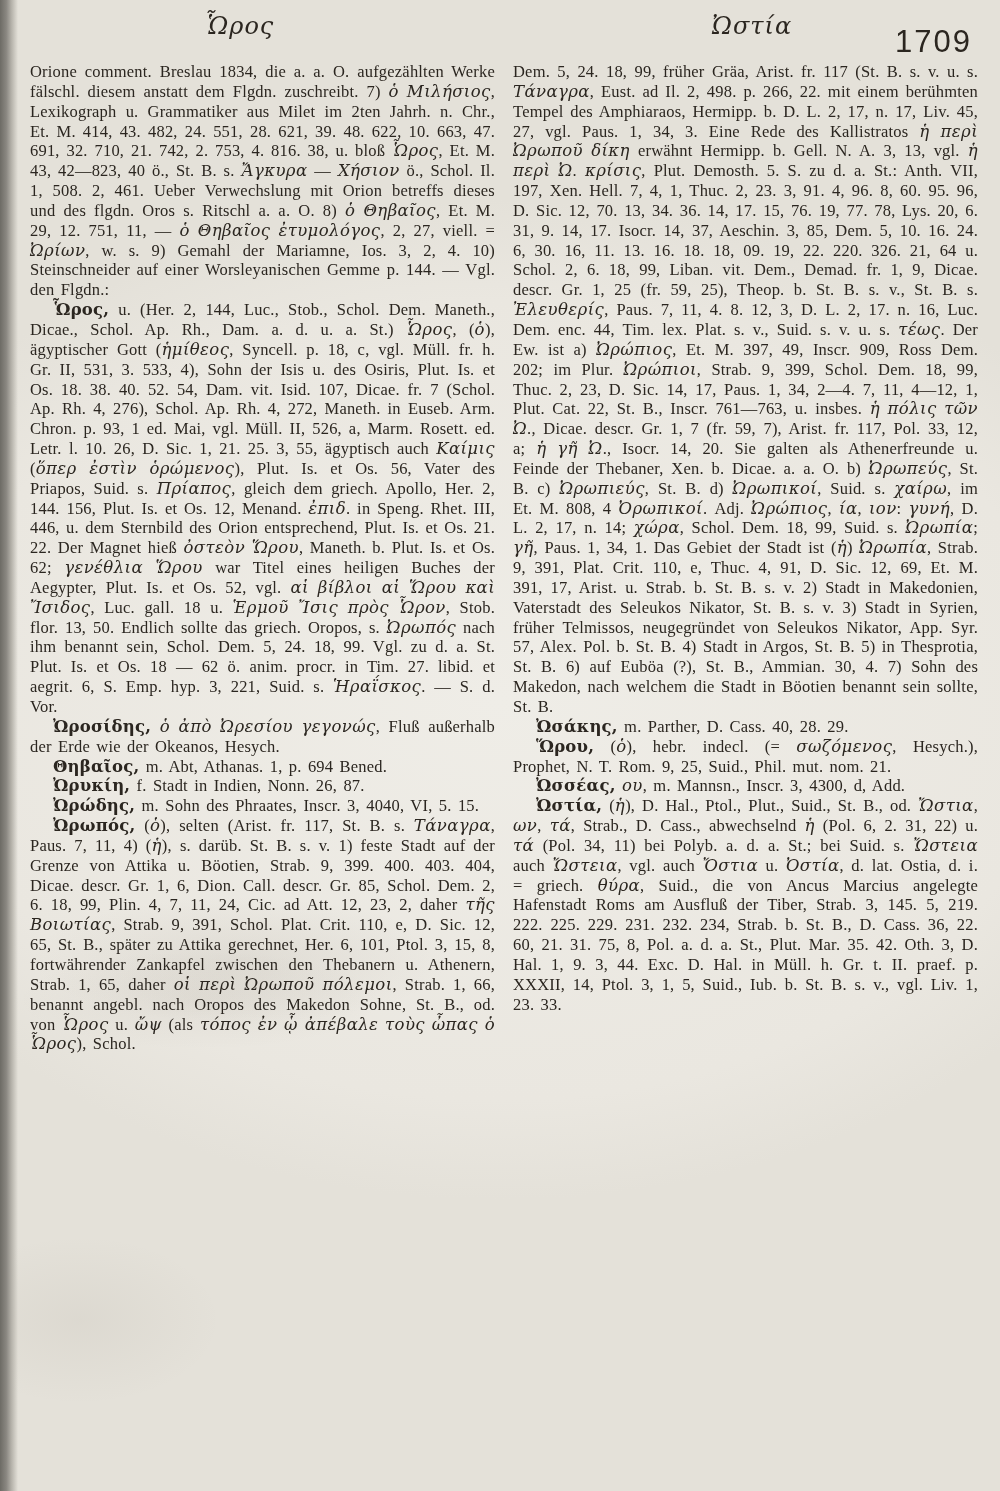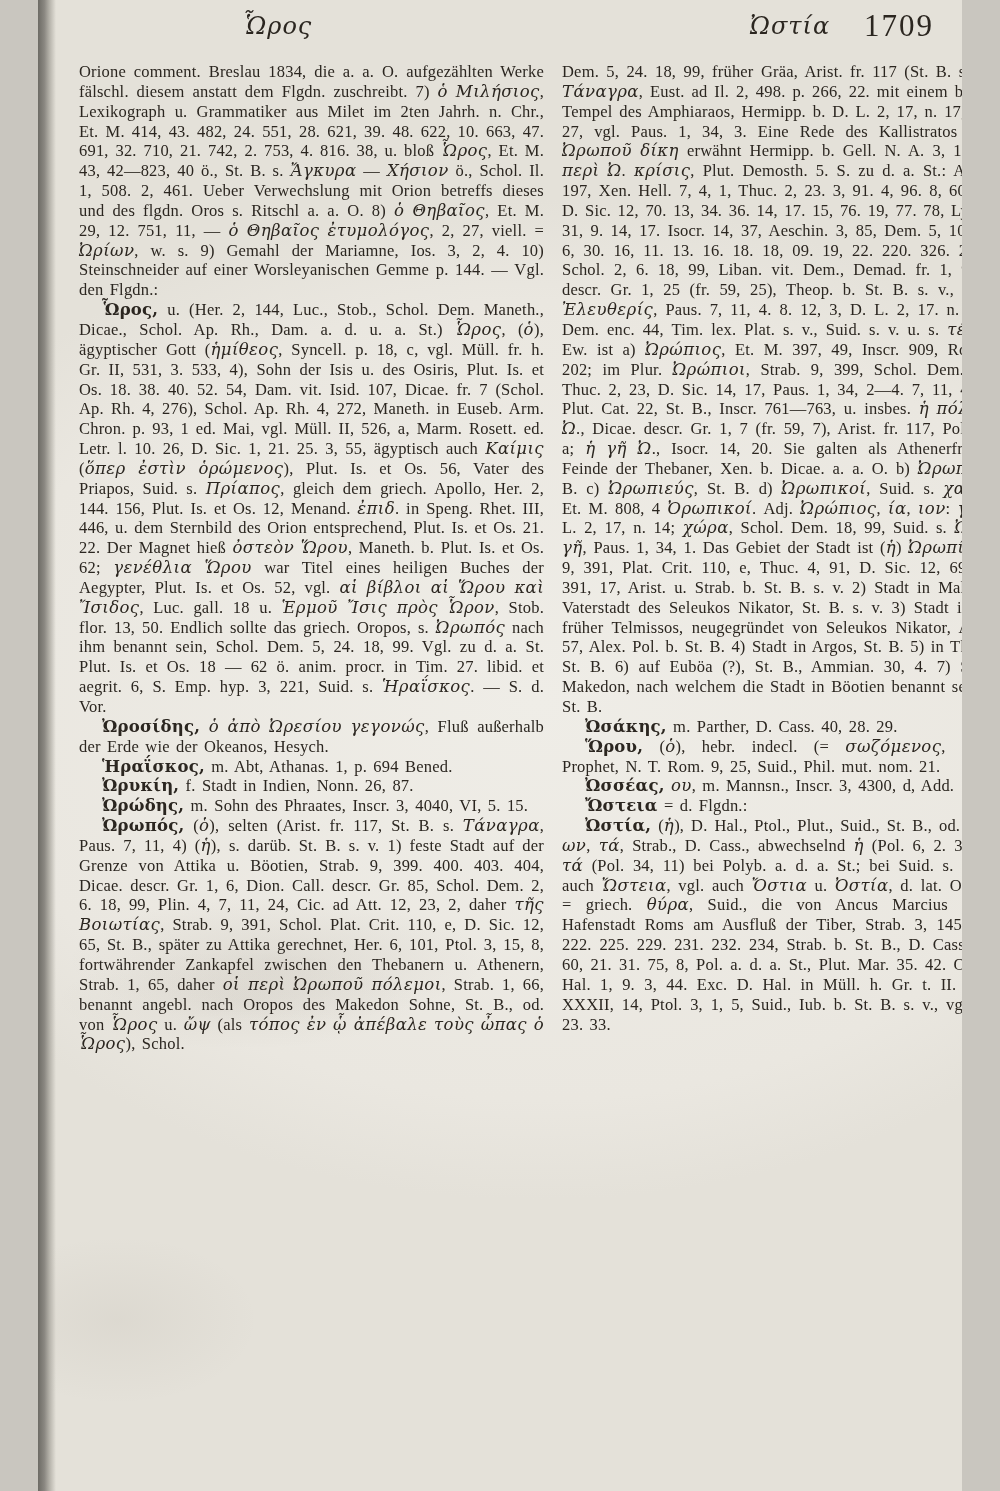--- a/index.html
+++ b/index.html
@@ -1,18 +1,18 @@
 <!DOCTYPE html>
 <html><head>
 <meta charset="utf-8">
 <style>
   html,body{margin:0;padding:0;background:#c9c6bf;}
   #page{
     position:relative;
-    width:924px;height:1491px;
+    width:1000px;height:1491px;
     margin:0 auto;
     background:
       radial-gradient(ellipse 300px 90px at 240px 960px, rgba(120,110,95,.10), rgba(0,0,0,0) 70%),
       radial-gradient(ellipse 260px 70px at 200px 1000px, rgba(120,110,95,.08), rgba(0,0,0,0) 70%),
       radial-gradient(ellipse 200px 120px at 80px 1320px, rgba(120,110,95,.07), rgba(0,0,0,0) 70%),
       radial-gradient(ellipse 700px 500px at 500px 700px, #efede7, #eae7e0 80%, #e4e1d9);
     overflow:hidden;
     font-family:"Liberation Serif","DejaVu Serif",serif;
     color:#2b2620;
   }
@@ -22,26 +22,26 @@
   }
   .running-head{
     position:absolute;top:12px;
     font-size:24px;font-style:italic;
     font-family:"DejaVu Serif",serif;
     letter-spacing:1px;
   }
   #head-left{left:205px;}
   #head-right{left:712px;font-style:italic;}
   .page-number{
-    position:absolute;top:8px;right:28px;
+    position:absolute;top:24px;right:28px;
     font-size:31px;letter-spacing:2px;
-    font-family:Liberation Serif, serif;
+    font-family:Liberation Sans, sans-serif;
   }
   .columns{
-    position:absolute;left:41px;top:62px;
+    position:absolute;left:30px;top:62px;
     width:948px;
     display:flex;gap:18px;
   }
   .col{
     width:465px;
     text-align:justify;
     font-size:16.5px;
     line-height:19.85px;
     word-spacing:2px;
     letter-spacing:.2px;
@@ -61,27 +61,26 @@
 
   <div class="running-head" id="head-right">Ὠστία</div>
 
   <div class="page-number">1709</div>
 
   <div class="columns">
     <div class="col">
         <p class="entry cont">Orione comment. Breslau 1834, die a. a. O. aufgezählten Werke fälschl. diesem anstatt dem Flgdn. zuschreibt. 7) <i class="gk">ὁ</i> <i class="gk">Μιλήσιος</i>, Lexikograph u. Grammatiker aus Milet im 2ten Jahrh. n. Chr., Et. M. 414, 43. 482, 24. 551, 28. 621, 39. 48. 622, 10. 663, 47. 691, 32. 710, 21. 742, 2. 753, 4. 816. 38, u. bloß <i class="gk">Ὧρος</i>, Et. M. 43, 42—823, 40 ö., St. B. s. <i class="gk">Ἄγκυρα</i> — <i class="gk">Χήσιον</i> ö., Schol. Il. 1, 508. 2, 461. Ueber Verwechslung mit Orion betreffs dieses und des flgdn. Oros s. Ritschl a. a. O. 8) <i class="gk">ὁ</i> <i class="gk">Θηβαῖος</i>, Et. M. 29, 12. 751, 11, — <i class="gk">ὁ</i> <i class="gk">Θηβαῖος</i> <i class="gk">ἐτυμολόγος</i>, 2, 27, viell. = <i class="gk">Ὠρίων</i>, w. s. 9) Gemahl der Mariamne, Ios. 3, 2, 4. 10) Steinschneider auf einer Worsleyanischen Gemme p. 144. — Vgl. den Flgdn.:</p>
         <p class="entry"><b class="hw">Ὧρος,</b> u. (Her. 2, 144, Luc., Stob., Schol. Dem. Maneth., Dicae., Schol. Ap. Rh., Dam. a. d. u. a. St.) <i class="gk">Ὧρος</i>, (<i class="gk">ὁ</i>), ägyptischer Gott (<i class="gk">ἡμίθεος</i>, Syncell. p. 18, c, vgl. Müll. fr. h. Gr. II, 531, 3. 533, 4), Sohn der Isis u. des Osiris, Plut. Is. et Os. 18. 38. 40. 52. 54, Dam. vit. Isid. 107, Dicae. fr. 7 (Schol. Ap. Rh. 4, 276), Schol. Ap. Rh. 4, 272, Maneth. in Euseb. Arm. Chron. p. 93, 1 ed. Mai, vgl. Müll. II, 526, a, Marm. Rosett. ed. Letr. l. 10. 26, D. Sic. 1, 21. 25. 3, 55, ägyptisch auch <i class="gk">Καίμις</i> (<i class="gk">ὅπερ</i> <i class="gk">ἐστὶν</i> <i class="gk">ὁρώμενος</i>), Plut. Is. et Os. 56, Vater des Priapos, Suid. s. <i class="gk">Πρίαπος</i>, gleich dem griech. Apollo, Her. 2, 144. 156, Plut. Is. et Os. 12, Menand. <i class="gk">ἐπιδ</i>. in Speng. Rhet. III, 446, u. dem Sternbild des Orion entsprechend, Plut. Is. et Os. 21. 22. Der Magnet hieß <i class="gk">ὀστεὸν</i> <i class="gk">Ὥρου</i>, Maneth. b. Plut. Is. et Os. 62; <i class="gk">γενέθλια</i> <i class="gk">Ὥρου</i> war Titel eines heiligen Buches der Aegypter, Plut. Is. et Os. 52, vgl. <i class="gk">αἱ</i> <i class="gk">βίβλοι</i> <i class="gk">αἱ</i> <i class="gk">Ὥρου</i> <i class="gk">καὶ</i> <i class="gk">Ἴσιδος</i>, Luc. gall. 18 u. <i class="gk">Ἑρμοῦ</i> <i class="gk">Ἴσις</i> <i class="gk">πρὸς</i> <i class="gk">Ὧρον</i>, Stob. flor. 13, 50. Endlich sollte das griech. Oropos, s. <i class="gk">Ὠρωπός</i> nach ihm benannt sein, Schol. Dem. 5, 24. 18, 99. Vgl. zu d. a. St. Plut. Is. et Os. 18 — 62 ö. anim. procr. in Tim. 27. libid. et aegrit. 6, S. Emp. hyp. 3, 221, Suid. s. <i class="gk">Ἡραΐσκος</i>. — S. d. Vor.</p>
         <p class="entry"><b class="hw">Ὠροσίδης,</b> <i class="gk">ὁ</i> <i class="gk">ἀπὸ</i> <i class="gk">Ὠρεσίου</i> <i class="gk">γεγονώς</i>, Fluß außerhalb der Erde wie der Okeanos, Hesych.</p>
-        <p class="entry"><b class="hw">Ἡραΐσκος,</b> m. Abt, Athanas. 1, p. 694 Bened.</p>
+        <p class="entry"><b class="hw">Θηβαῖος,</b> m. Abt, Athanas. 1, p. 694 Bened.</p>
         <p class="entry"><b class="hw">Ὠρυκίη,</b> f. Stadt in Indien, Nonn. 26, 87.</p>
         <p class="entry"><b class="hw">Ὠρώδης,</b> m. Sohn des Phraates, Inscr. 3, 4040, VI, 5. 15.</p>
         <p class="entry"><b class="hw">Ὠρωπός,</b> (<i class="gk">ὁ</i>), selten (Arist. fr. 117, St. B. s. <i class="gk">Τάναγρα</i>, Paus. 7, 11, 4) (<i class="gk">ἡ</i>), s. darüb. St. B. s. v. 1) feste Stadt auf der Grenze von Attika u. Böotien, Strab. 9, 399. 400. 403. 404, Dicae. descr. Gr. 1, 6, Dion. Call. descr. Gr. 85, Schol. Dem. 2, 6. 18, 99, Plin. 4, 7, 11, 24, Cic. ad Att. 12, 23, 2, daher <i class="gk">τῆς</i> <i class="gk">Βοιωτίας</i>, Strab. 9, 391, Schol. Plat. Crit. 110, e, D. Sic. 12, 65, St. B., später zu Attika gerechnet, Her. 6, 101, Ptol. 3, 15, 8, fortwährender Zankapfel zwischen den Thebanern u. Athenern, Strab. 1, 65, daher <i class="gk">οἱ</i> <i class="gk">περὶ</i> <i class="gk">Ὠρωποῦ</i> <i class="gk">πόλεμοι</i>, Strab. 1, 66, benannt angebl. nach Oropos des Makedon Sohne, St. B., od. von <i class="gk">Ὧρος</i> u. <i class="gk">ὤψ</i> (als <i class="gk">τόπος</i> <i class="gk">ἐν</i> <i class="gk">ᾧ</i> <i class="gk">ἀπέβαλε</i> <i class="gk">τοὺς</i> <i class="gk">ὦπας</i> <i class="gk">ὁ</i> <i class="gk">Ὧρος</i>), Schol.</p>
       </div>
     <div class="col">
         <p class="entry cont">Dem. 5, 24. 18, 99, früher Gräa, Arist. fr. 117 (St. B. s. v. u. s. <i class="gk">Τάναγρα</i>, Eust. ad Il. 2, 498. p. 266, 22. mit einem berühmten Tempel des Amphiaraos, Hermipp. b. D. L. 2, 17, n. 17, Liv. 45, 27, vgl. Paus. 1, 34, 3. Eine Rede des Kallistratos <i class="gk">ἡ</i> <i class="gk">περὶ</i> <i class="gk">Ὠρωποῦ</i> <i class="gk">δίκη</i> erwähnt Hermipp. b. Gell. N. A. 3, 13, vgl. <i class="gk">ἡ</i> <i class="gk">περὶ</i> <i class="gk">Ὠ</i>. <i class="gk">κρίσις</i>, Plut. Demosth. 5. S. zu d. a. St.: Anth. VII, 197, Xen. Hell. 7, 4, 1, Thuc. 2, 23. 3, 91. 4, 96. 8, 60. 95. 96, D. Sic. 12, 70. 13, 34. 36. 14, 17. 15, 76. 19, 77. 78, Lys. 20, 6. 31, 9. 14, 17. Isocr. 14, 37, Aeschin. 3, 85, Dem. 5, 10. 16. 24. 6, 30. 16, 11. 13. 16. 18. 18, 09. 19, 22. 220. 326. 21, 64 u. Schol. 2, 6. 18, 99, Liban. vit. Dem., Demad. fr. 1, 9, Dicae. descr. Gr. 1, 25 (fr. 59, 25), Theop. b. St. B. s. v., St. B. s. <i class="gk">Ἐλευθερίς</i>, Paus. 7, 11, 4. 8. 12, 3, D. L. 2, 17. n. 16, Luc. Dem. enc. 44, Tim. lex. Plat. s. v., Suid. s. v. u. s. <i class="gk">τέως</i>. Der Ew. ist a) <i class="gk">Ὠρώπιος</i>, Et. M. 397, 49, Inscr. 909, Ross Dem. 202; im Plur. <i class="gk">Ὠρώπιοι</i>, Strab. 9, 399, Schol. Dem. 18, 99, Thuc. 2, 23, D. Sic. 14, 17, Paus. 1, 34, 2—4. 7, 11, 4—12, 1, Plut. Cat. 22, St. B., Inscr. 761—763, u. insbes. <i class="gk">ἡ</i> <i class="gk">πόλις</i> <i class="gk">τῶν</i> <i class="gk">Ὠ</i>., Dicae. descr. Gr. 1, 7 (fr. 59, 7), Arist. fr. 117, Pol. 33, 12, a; <i class="gk">ἡ</i> <i class="gk">γῆ</i> <i class="gk">Ὠ</i>., Isocr. 14, 20. Sie galten als Athenerfreunde u. Feinde der Thebaner, Xen. b. Dicae. a. a. O. b) <i class="gk">Ὠρωπεύς</i>, St. B. c) <i class="gk">Ὠρωπιεύς</i>, St. B. d) <i class="gk">Ὠρωπικοί</i>, Suid. s. <i class="gk">χαίρω</i>, im Et. M. 808, 4 <i class="gk">Ὀρωπικοί</i>. Adj. <i class="gk">Ὠρώπιος</i>, <i class="gk">ία</i>, <i class="gk">ιον</i>: <i class="gk">γυνή</i>, D. L. 2, 17, n. 14; <i class="gk">χώρα</i>, Schol. Dem. 18, 99, Suid. s. <i class="gk">Ὠρωπία</i>; <i class="gk">γῆ</i>, Paus. 1, 34, 1. Das Gebiet der Stadt ist (<i class="gk">ἡ</i>) <i class="gk">Ὠρωπία</i>, Strab. 9, 391, Plat. Crit. 110, e, Thuc. 4, 91, D. Sic. 12, 69, Et. M. 391, 17, Arist. u. Strab. b. St. B. s. v. 2) Stadt in Makedonien, Vaterstadt des Seleukos Nikator, St. B. s. v. 3) Stadt in Syrien, früher Telmissos, neugegründet von Seleukos Nikator, App. Syr. 57, Alex. Pol. b. St. B. 4) Stadt in Argos, St. B. 5) in Thesprotia, St. B. 6) auf Euböa (?), St. B., Ammian. 30, 4. 7) Sohn des Makedon, nach welchem die Stadt in Böotien benannt sein sollte, St. B.</p>
         <p class="entry"><b class="hw">Ὠσάκης,</b> m. Parther, D. Cass. 40, 28. 29.</p>
         <p class="entry"><b class="hw">Ὥρου,</b> (<i class="gk">ὁ</i>), hebr. indecl. (= <i class="gk">σωζόμενος</i>, Hesych.), Prophet, N. T. Rom. 9, 25, Suid., Phil. mut. nom. 21.</p>
         <p class="entry"><b class="hw">Ὠσσέας,</b> <i class="gk">ου</i>, m. Mannsn., Inscr. 3, 4300, d, Add.</p>
-        <p class="entry"><b class="hw">Ὤστεια</b> = d. Flgdn.:</p>
         <p class="entry"><b class="hw">Ὠστία,</b> (<i class="gk">ἡ</i>), D. Hal., Ptol., Plut., Suid., St. B., od. <i class="gk">Ὤστια</i>, <i class="gk">ων</i>, <i class="gk">τά</i>, Strab., D. Cass., abwechselnd <i class="gk">ἡ</i> (Pol. 6, 2. 31, 22) u. <i class="gk">τά</i> (Pol. 34, 11) bei Polyb. a. d. a. St.; bei Suid. s. <i class="gk">Ὤστεια</i> auch <i class="gk">Ὤστεια</i>, vgl. auch <i class="gk">Ὄστια</i> u. <i class="gk">Ὀστία</i>, d. lat. Ostia, d. i. = griech. <i class="gk">θύρα</i>, Suid., die von Ancus Marcius angelegte Hafenstadt Roms am Ausfluß der Tiber, Strab. 3, 145. 5, 219. 222. 225. 229. 231. 232. 234, Strab. b. St. B., D. Cass. 36, 22. 60, 21. 31. 75, 8, Pol. a. d. a. St., Plut. Mar. 35. 42. Oth. 3, D. Hal. 1, 9. 3, 44. Exc. D. Hal. in Müll. h. Gr. t. II. praef. p. XXXII, 14, Ptol. 3, 1, 5, Suid., Iub. b. St. B. s. v., vgl. Liv. 1, 23. 33.</p>
       </div>
   </div>
 </div>
 
 </body></html>

